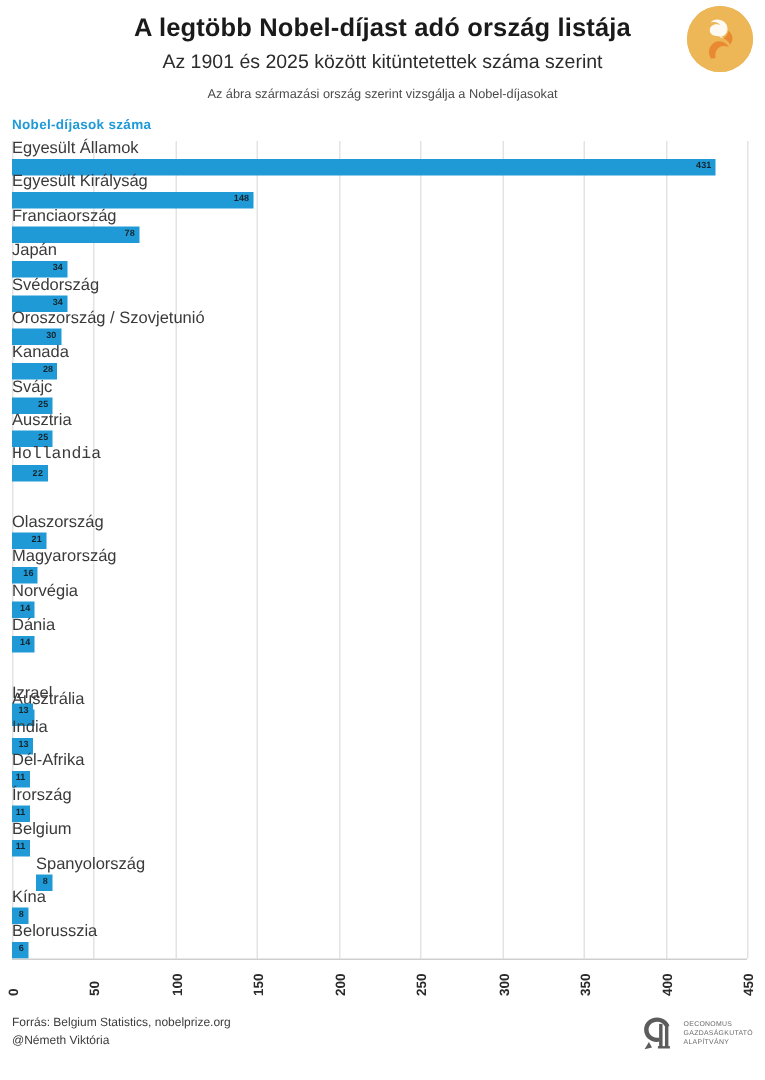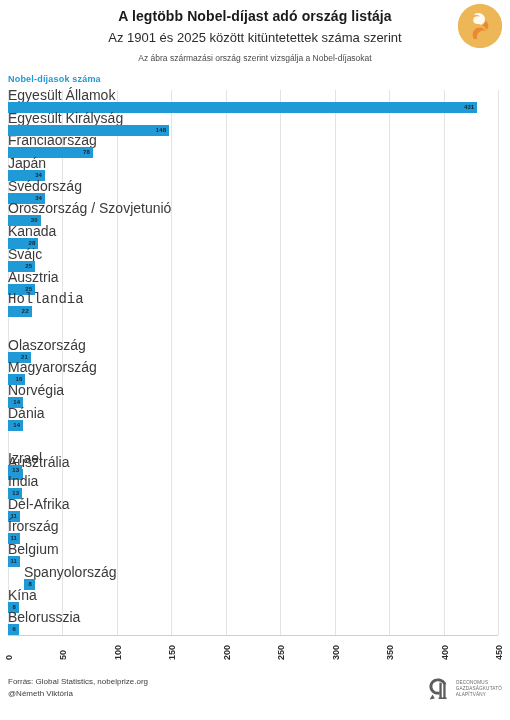--- a/index.html
+++ b/index.html
@@ -16,21 +16,21 @@
     overflow: hidden;
   }
 
   
   .header {
     position: relative;
     padding: 8px 0 0 0;
     text-align: center;
   }
   .title {
-    font-size: 14px;
+    font-size: 17px;
     font-weight: bold;
     color: #1a1a1a;
     letter-spacing: 0.1px;
     margin: 0;
     line-height: 1.25;
   }
   .subtitle {
     font-size: 13px;
     font-weight: normal;
     color: #2b2b2b;
@@ -96,21 +96,21 @@
   .row {
     position: absolute;
     left: 0;
     right: 0;
     height: 27.25px;
   }
   .row-label {
     position: absolute;
     top: 0;
     left: 0;
-    font-size: 14px;
+    font-size: 11px;
     color: #3a3a3a;
     line-height: 11px;
     white-space: nowrap;
   }
   .bar {
     position: absolute;
     top: 12px;
     left: 0;
     height: 11px;
     background: #1f9ad6;
@@ -389,21 +389,21 @@
         <span>400</span>
       </div>
       <div class="tick" style="left: 100%;">
         <span>450</span>
       </div>
     </div>
 </div>
 
 <div class="footer">
   <div class="source">
-    <div>Forrás: Global Statistics, nobelprize.org</div>
+    <div>Forrás: Belgium Statistics, nobelprize.org</div>
     <div>@Németh Viktória</div>
   </div>
   <div class="footer-brand">
     <span>
       <svg width="26" height="26" viewBox="0 0 26 26" aria-hidden="true">
         <path d="M3.4 10.5C3.4 5.9 7.2 2.4 12 2.4c4.1 0 7.4 2.4 8.3 5.8h-3.1c-.8-1.8-2.8-3-5.2-3-3.2 0-5.6 2.4-5.6 5.3 0 2.9 2.4 5.3 5.6 5.3.6 0 1.2-.1 1.7-.2v2.8c-.6.1-1.2.2-1.8.2-4.7 0-8.5-3.5-8.5-8.1z" fill="#5c5c5c"></path>
         <path d="M6.6 18.6l-2.9 4.9 5-1.1z" fill="#5c5c5c"></path>
         <rect x="13.4" y="6.6" width="2.3" height="16" fill="#5c5c5c"></rect>
         <rect x="17.3" y="6.6" width="2.3" height="16" fill="#5c5c5c"></rect>
         <rect x="12.6" y="21.4" width="8" height="1.6" fill="#5c5c5c"></rect>

